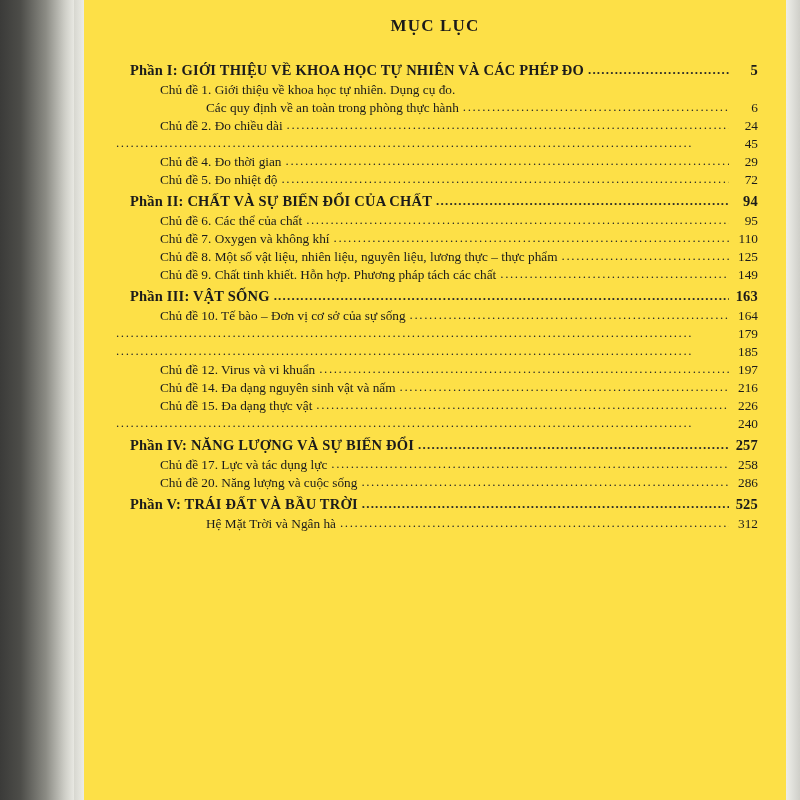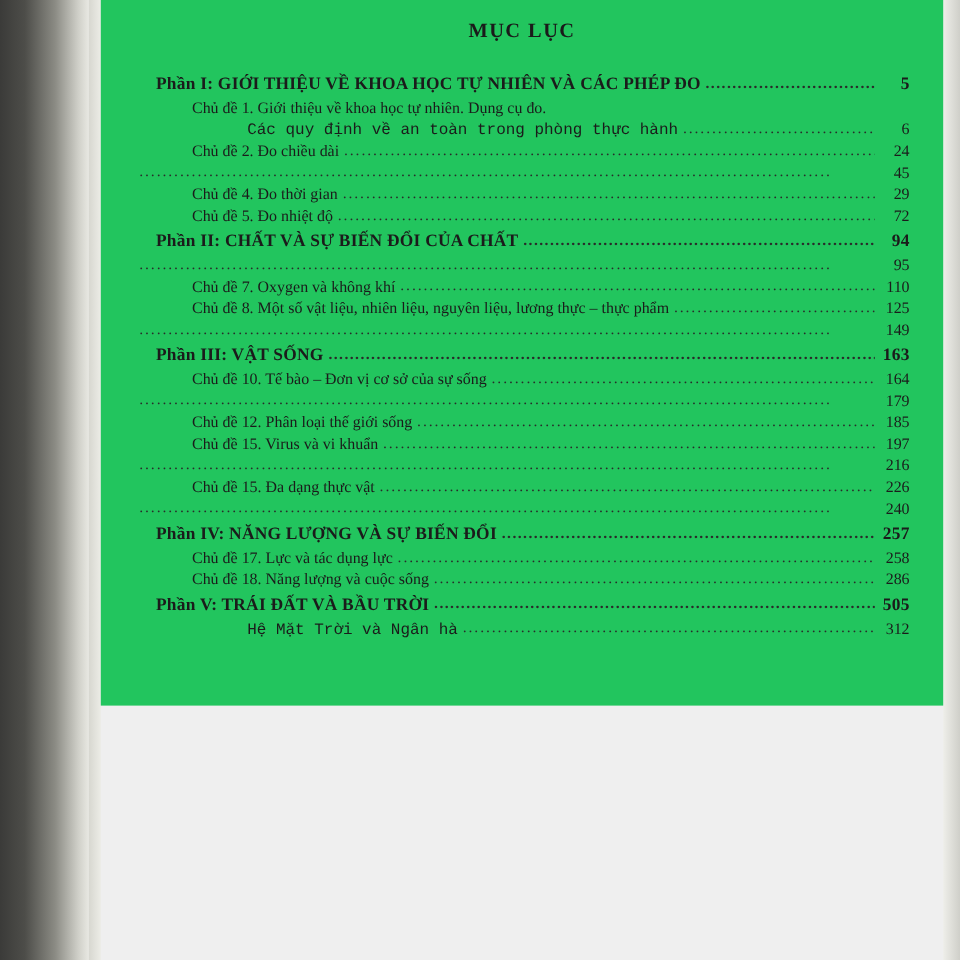--- a/index.html
+++ b/index.html
@@ -36,22 +36,22 @@
   }
   .right-edge {
     position: absolute;
     right: 0; top: 0;
     width: 14px; height: 800px;
     background: linear-gradient(to left, #cfcfc9, #eeeee9);
   }
   .paper {
     position: absolute;
     left: 84px; top: 0;
-    width: 702px; height: 588px;
-    background: #22c55e;
+    width: 702px; height: 800px;
+    background: #fde047;
   }
   
   .showthrough {
     position: absolute;
     left: 0; top: 0;
     width: 100%; height: 100%;
     opacity: 0.10;
     color: #555;
     font-size: 11px;
     line-height: 26px;
@@ -93,21 +93,21 @@
   .part-row {
     font-weight: bold;
     font-size: 14.5px;
     margin-top: 5px;
     margin-bottom: 3px;
     letter-spacing: 0.2px;
   }
   .part-row .label { padding-left: 18px; }
   .topic-row { font-size: 13.3px; justify-content: center; }
   .topic-row .label { padding-left: 48px; }
-  .cont-row .label { padding-left: 94px; font-family: Liberation Mono, monospace; }
+  .cont-row .label { padding-left: 94px; }
 
   .label { white-space: nowrap; }
   .leader {
     flex: 1 1 auto;
     overflow: hidden;
     white-space: nowrap;
     margin: 0 3px 0 4px;
     color: #2a2a2a;
     letter-spacing: 1.6px;
     font-size: 13px;
@@ -170,62 +170,64 @@
             <span class="label">Chủ đề 5. Đo nhiệt độ</span>
             <span class="leader">.......................................................................................................................</span>
             <span class="page-num">72</span>
           </div>
           <div class="row part-row">
             <span class="label">Phần II: CHẤT VÀ SỰ BIẾN ĐỔI CỦA CHẤT</span>
             <span class="leader">.......................................................................................................................</span>
             <span class="page-num">94</span>
           </div>
           <div class="row topic-row">
+            <span class="label">Chủ đề 6. Các thể của chất</span>
             <span class="leader">.......................................................................................................................</span>
             <span class="page-num">95</span>
           </div>
           <div class="row topic-row">
             <span class="label">Chủ đề 7. Oxygen và không khí</span>
             <span class="leader">.......................................................................................................................</span>
             <span class="page-num">110</span>
           </div>
           <div class="row topic-row">
             <span class="label">Chủ đề 8. Một số vật liệu, nhiên liệu, nguyên liệu, lương thực – thực phẩm</span>
             <span class="leader">.......................................................................................................................</span>
             <span class="page-num">125</span>
           </div>
           <div class="row topic-row">
+            <span class="label">Chủ đề 9. Chất tinh khiết. Hỗn hợp. Phương pháp tách các chất</span>
             <span class="leader">.......................................................................................................................</span>
             <span class="page-num">149</span>
           </div>
           <div class="row part-row">
             <span class="label">Phần III: VẬT SỐNG</span>
             <span class="leader">.......................................................................................................................</span>
             <span class="page-num">163</span>
           </div>
           <div class="row topic-row">
             <span class="label">Chủ đề 10. Tế bào – Đơn vị cơ sở của sự sống</span>
             <span class="leader">.......................................................................................................................</span>
             <span class="page-num">164</span>
           </div>
           <div class="row topic-row">
             <span class="leader">.......................................................................................................................</span>
             <span class="page-num">179</span>
           </div>
           <div class="row topic-row">
-            <span class="label">Chủ đề 12. Phân loại thế giới sống</span>
             <span class="leader">.......................................................................................................................</span>
             <span class="page-num">185</span>
           </div>
           <div class="row topic-row">
-            <span class="label">Chủ đề 15. Virus và vi khuẩn</span>
+            <span class="label">Chủ đề 12. Virus và vi khuẩn</span>
             <span class="leader">.......................................................................................................................</span>
             <span class="page-num">197</span>
           </div>
           <div class="row topic-row">
+            <span class="label">Chủ đề 14. Đa dạng nguyên sinh vật và nấm</span>
             <span class="leader">.......................................................................................................................</span>
             <span class="page-num">216</span>
           </div>
           <div class="row topic-row">
             <span class="label">Chủ đề 15. Đa dạng thực vật</span>
             <span class="leader">.......................................................................................................................</span>
             <span class="page-num">226</span>
           </div>
           <div class="row topic-row">
             <span class="leader">.......................................................................................................................</span>
@@ -235,28 +237,28 @@
             <span class="label">Phần IV: NĂNG LƯỢNG VÀ SỰ BIẾN ĐỔI</span>
             <span class="leader">.......................................................................................................................</span>
             <span class="page-num">257</span>
           </div>
           <div class="row topic-row">
             <span class="label">Chủ đề 17. Lực và tác dụng lực</span>
             <span class="leader">.......................................................................................................................</span>
             <span class="page-num">258</span>
           </div>
           <div class="row topic-row">
-            <span class="label">Chủ đề 18. Năng lượng và cuộc sống</span>
+            <span class="label">Chủ đề 20. Năng lượng và cuộc sống</span>
             <span class="leader">.......................................................................................................................</span>
             <span class="page-num">286</span>
           </div>
           <div class="row part-row">
             <span class="label">Phần V: TRÁI ĐẤT VÀ BẦU TRỜI</span>
             <span class="leader">.......................................................................................................................</span>
-            <span class="page-num">505</span>
+            <span class="page-num">525</span>
           </div>
           <div class="row topic-row cont-row">
             <span class="label">Hệ Mặt Trời và Ngân hà</span>
             <span class="leader">.......................................................................................................................</span>
             <span class="page-num">312</span>
           </div>
         </div>
     </div>
   </div>
 </div>

